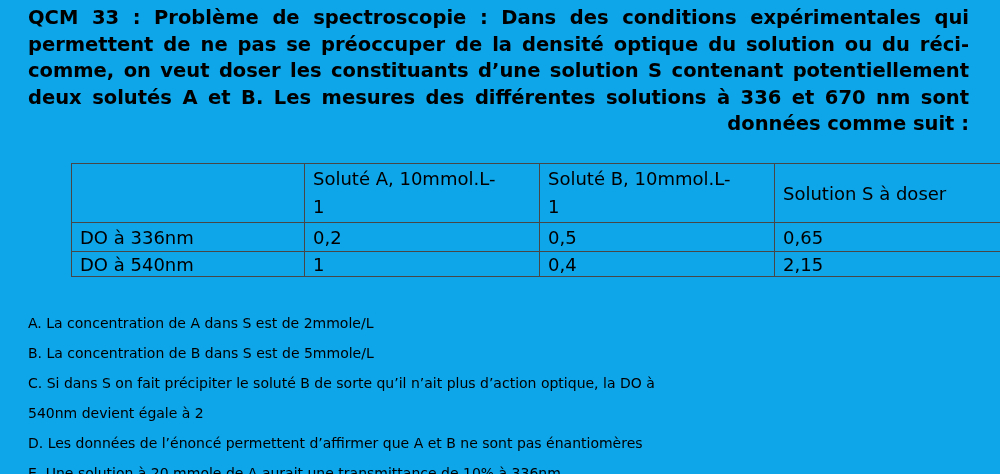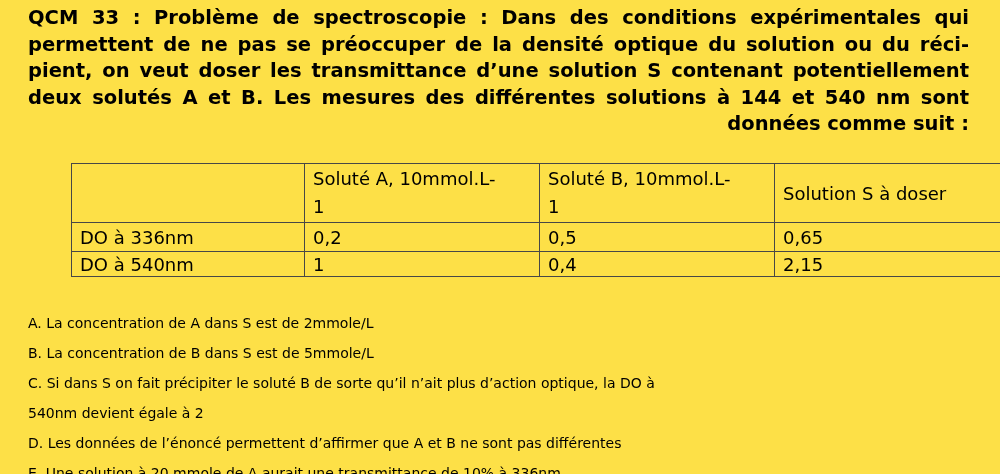--- a/index.html
+++ b/index.html
@@ -6,21 +6,21 @@
     margin: 0;
     padding: 0;
     background: #ffffff;
     font-family: "DejaVu Sans", sans-serif;
     color: #000000;
   }
   .page {
     position: relative;
     width: 1000px;
     height: 474px;
-    background: #fde047;
+    background: #0ea5e9;
     overflow: hidden;
   }
   
   .heading {
     position: absolute;
     left: 28px;
     top: 5px;
     width: 941px;
     font-weight: bold;
     font-size: 19.5px;
@@ -73,22 +73,22 @@
   .opt { white-space: pre-line; }
 </style>
 </head>
 <body>
 
 <div class="page">
 
   <div class="heading">
     <div class="hline just">QCM 33 : Problème de spectroscopie : Dans des conditions expérimentales qui</div>
     <div class="hline just">permettent de ne pas se préoccuper de la densité optique du solution ou du réci-</div>
-    <div class="hline just">pient, on veut doser les transmittance d’une solution S contenant potentiellement</div>
-    <div class="hline just">deux solutés A et B. Les mesures des différentes solutions à 144 et 540 nm sont</div>
+    <div class="hline just">comme, on veut doser les constituants d’une solution S contenant potentiellement</div>
+    <div class="hline just">deux solutés A et B. Les mesures des différentes solutions à 336 et 670 nm sont</div>
     <div class="hline">données comme suit :</div>
   </div>
 
   <table class="meas">
     <colgroup>
       <col style="width:233px">
       <col style="width:235px">
       <col style="width:235px">
       <col style="width:238px">
     </colgroup>
@@ -114,17 +114,17 @@
         <td class="cell">2,15</td>
       </tr>
     </tbody>
   </table>
 
   <div class="options">
     <div class="opt">A. La concentration de A dans S est de 2mmole/L</div>
     <div class="opt">B. La concentration de B dans S est de 5mmole/L</div>
     <div class="opt">C. Si dans S on fait précipiter le soluté B de sorte qu’il n’ait plus d’action optique, la DO à
 540nm devient égale à 2</div>
-    <div class="opt">D. Les données de l’énoncé permettent d’affirmer que A et B ne sont pas différentes</div>
+    <div class="opt">D. Les données de l’énoncé permettent d’affirmer que A et B ne sont pas énantiomères</div>
     <div class="opt">E. Une solution à 20 mmole de A aurait une transmittance de 10% à 336nm.</div>
   </div>
 
 </div>
 
 </body></html>

